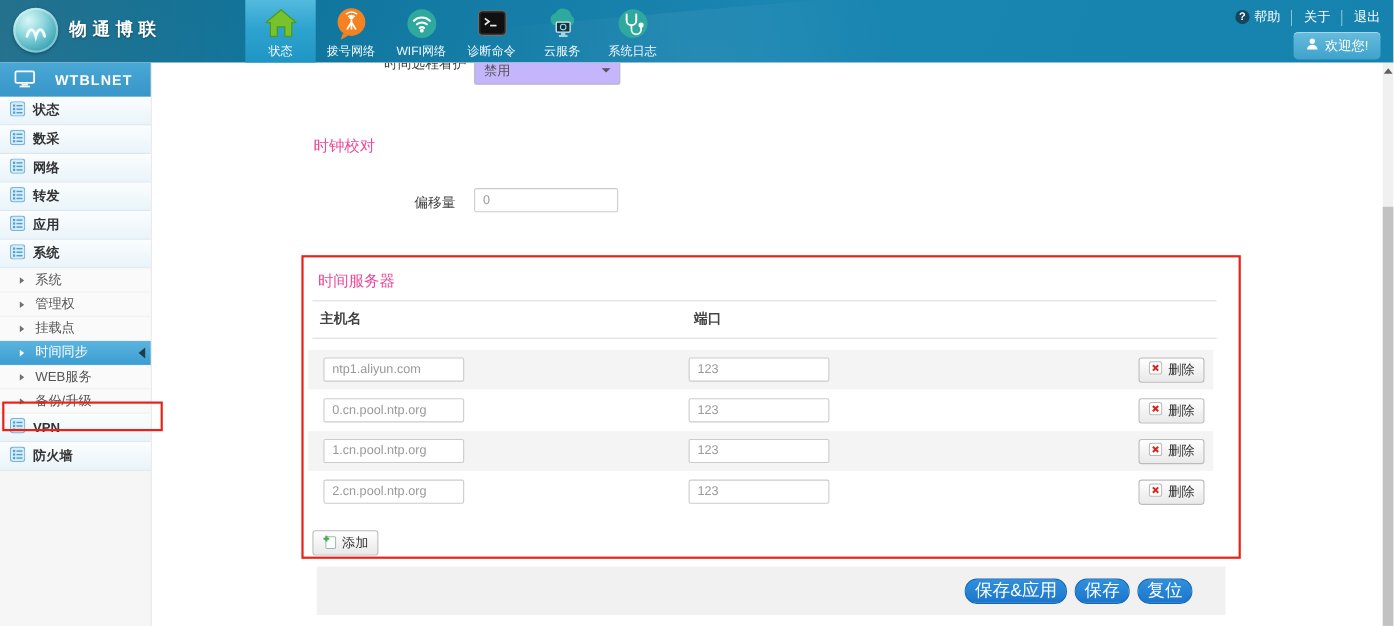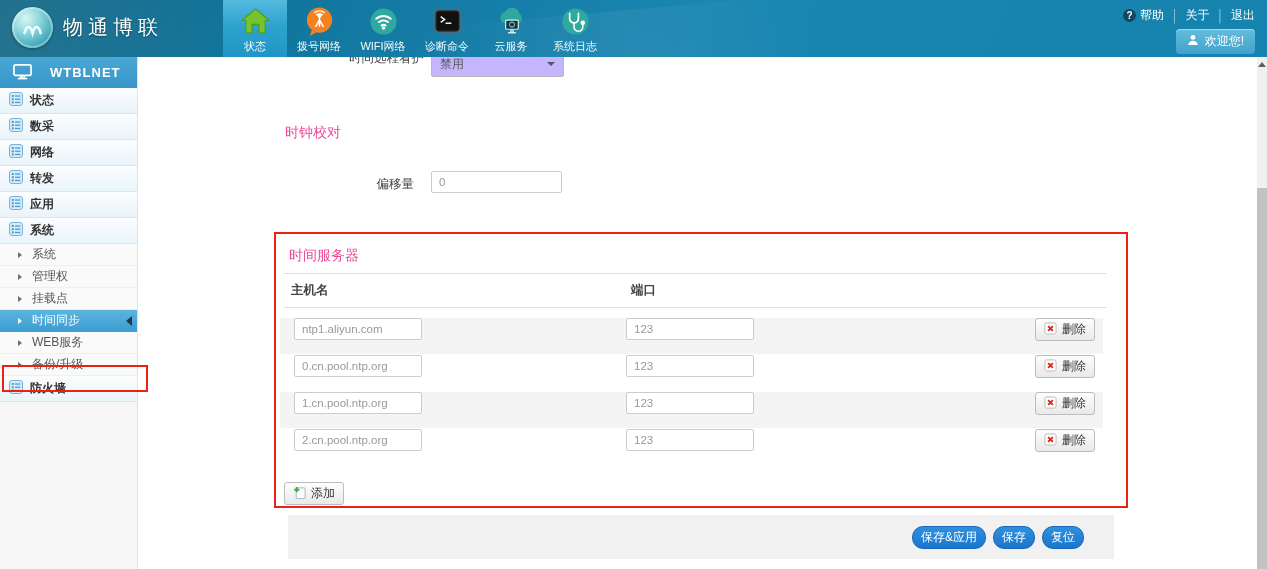--- a/index.html
+++ b/index.html
@@ -12,21 +12,21 @@
   .top-header::before{content:"";position:absolute;left:-80px;top:-40px;width:560px;height:140px;
     background:linear-gradient(100deg,rgba(255,255,255,.14),rgba(255,255,255,0) 60%);transform:rotate(-8deg)}
   .top-header::after{content:"";position:absolute;left:180px;top:10px;width:900px;height:90px;
     background:linear-gradient(80deg,rgba(255,255,255,0) 30%,rgba(255,255,255,.06) 50%,rgba(255,255,255,0) 70%);transform:rotate(-5deg)}
   .brand{position:absolute;left:12px;top:7px;display:flex;align-items:center;gap:10px;z-index:3}
   .logo-circle{width:41px;height:41px;border-radius:50%;flex:0 0 41px;
     background:radial-gradient(circle at 34% 28%,#d8f7f7 0%,#8fd7dc 35%,#3aa4b4 75%,#23829a 100%);
     box-shadow:0 1px 3px rgba(0,0,0,.35), inset 0 0 0 2px rgba(255,255,255,.35);
     display:flex;align-items:center;justify-content:center}
   .logo-circle svg{width:34px;height:34px}
-  .brand-text{color:#fff;font-size:20px;font-weight:normal;letter-spacing:5px;text-shadow:0 1px 2px rgba(0,0,0,.4);white-space:nowrap}
+  .brand-text{color:#fff;font-size:16px;font-weight:bold;letter-spacing:5px;text-shadow:0 1px 2px rgba(0,0,0,.4);white-space:nowrap}
   .main-nav{position:absolute;left:223px;top:0;height:57px;display:flex;z-index:3}
   .nav-item{width:64px;height:57px;display:flex;flex-direction:column;align-items:center;justify-content:flex-end;
     padding-bottom:3px;box-sizing:border-box;cursor:pointer}
   .nav-item.active{background:linear-gradient(180deg,#53bade 0%,#2ea3cf 45%,#1f95c4 100%)}
   .nav-icon{height:36px;display:flex;align-items:flex-end;justify-content:center}
   .nav-icon svg{width:33px;height:33px;display:block}
   .nav-label{font-size:11px;color:#f2fafd;margin-top:1px;white-space:nowrap}
   .header-right{position:absolute;right:12px;top:7px;z-index:4;display:flex;flex-direction:column;align-items:flex-end;gap:5px}
   .top-links{display:flex;align-items:center;gap:7px;color:#fff;font-size:12px}
   .top-links .lnk{cursor:pointer;display:flex;align-items:center;gap:4px}
@@ -60,32 +60,32 @@
   .section-title{position:absolute;font-size:14px;color:#ec4899}
   .tinput{position:absolute;height:22px;border:1px solid #ccc;border-radius:2px;padding:0 7px;font-size:11.5px;
     color:#999;background:#fff;box-sizing:border-box;font-family:"Liberation Sans",sans-serif;outline:none}
   .selectbox{position:absolute;width:133px;height:26px;border:1px solid #b9b9b9;border-radius:2px;background:#c4b5fd;
     display:flex;align-items:center;justify-content:space-between;padding:0 8px;box-sizing:border-box;
     font-size:12px;color:#555;cursor:pointer}
   .caret{width:0;height:0;border-top:4px solid #555;border-left:4px solid transparent;border-right:4px solid transparent}
   .table-head{position:absolute;left:146px;top:216px;width:822px;height:35px;border-top:1px solid #ddd;border-bottom:1px solid #ddd;
     display:flex;align-items:center;font-size:12.5px;font-weight:bold;color:#444;box-sizing:border-box}
   .col-host{width:340px;padding-left:7px}
-  .srow{position:absolute;left:142px;width:823px;height:36px;display:flex;align-items:flex-start}
+  .srow{position:absolute;left:142px;width:823px;height:36px;display:flex;align-items:center}
   .srow.alt{background:#f4f4f4}
   .srow .host{position:static;margin-left:14px;width:128px;height:22px}
   .srow .port{position:static;margin-left:204px;width:128px;height:22px}
   .mini-btn{display:inline-flex;align-items:center;gap:5px;height:23px;padding:0 8px;border:1px solid #bcbcbc;border-radius:3px;
     background:linear-gradient(180deg,#fefefe 0%,#e9e9e9 100%);font-size:12px;color:#333;cursor:pointer;box-sizing:border-box}
   .mini-btn svg{width:13px;height:13px}
   .srow .mini-btn{margin-left:auto;margin-right:8px}
   .add-btn{position:absolute;left:146px;top:425px}
   .footer-bar{position:absolute;left:150px;top:458px;width:826px;height:44px;background:#f1f1f1;
     display:flex;align-items:center;justify-content:flex-end;gap:7px;padding-right:30px;box-sizing:border-box}
-  .action-btn{height:23px;padding:0 8px;border:1px solid #1668b6;border-radius:11px;color:#fff;font-size:12px;cursor:pointer;
+  .action-btn{height:23px;padding:0 8px;border:1px solid #1668b6;border-radius:11px;color:#fff;font-size:16px;cursor:pointer;
     background:linear-gradient(180deg,#2f90de 0%,#1b76cc 100%);font-family:"Liberation Sans",sans-serif}
 
   
   .anno{position:absolute;border:2px solid #ec2115;pointer-events:none;z-index:60;box-sizing:border-box}
   #anno-sidebar{left:2px;top:365px;width:146px;height:27px}
   #anno-main{left:274px;top:232px;width:854px;height:276px}
 
   
   .scrollbar{position:absolute;right:0;top:57px;width:10px;bottom:0;background:#f0f0f0}
   .sb-arrow{position:absolute;top:5px;left:1px;width:0;height:0;border-left:4px solid transparent;border-right:4px solid transparent;
@@ -313,20 +313,32 @@
         <div class="side-item top">
       <span><svg viewBox="0 0 14 14">
               <rect x="0.5" y="0.5" width="13" height="13" rx="2.5" fill="#d6ecf8" stroke="#77b3da"></rect>
               <rect x="2.8" y="3" width="2" height="2" fill="#4d9fd1"></rect>
               <rect x="6" y="3.4" width="5.4" height="1.3" fill="#4d9fd1"></rect>
               <rect x="2.8" y="6.2" width="2" height="2" fill="#4d9fd1"></rect>
               <rect x="6" y="6.6" width="5.4" height="1.3" fill="#4d9fd1"></rect>
               <rect x="2.8" y="9.4" width="2" height="2" fill="#4d9fd1"></rect>
               <rect x="6" y="9.8" width="5.4" height="1.3" fill="#4d9fd1"></rect>
             </svg></span>
+      <span>VPN</span>
+    </div>
+        <div class="side-item top">
+      <span><svg viewBox="0 0 14 14">
+              <rect x="0.5" y="0.5" width="13" height="13" rx="2.5" fill="#d6ecf8" stroke="#77b3da"></rect>
+              <rect x="2.8" y="3" width="2" height="2" fill="#4d9fd1"></rect>
+              <rect x="6" y="3.4" width="5.4" height="1.3" fill="#4d9fd1"></rect>
+              <rect x="2.8" y="6.2" width="2" height="2" fill="#4d9fd1"></rect>
+              <rect x="6" y="6.6" width="5.4" height="1.3" fill="#4d9fd1"></rect>
+              <rect x="2.8" y="9.4" width="2" height="2" fill="#4d9fd1"></rect>
+              <rect x="6" y="9.8" width="5.4" height="1.3" fill="#4d9fd1"></rect>
+            </svg></span>
       <span>防火墙</span>
     </div>
       </div>
   </aside>
 
   <div class="main">
 
     <div class="field-label" style="left:0;top:-7px;width:286px;height:18px">时间远程看护</div>
     <div class="selectbox" style="left:293px;top:-6px">
       <span>禁用</span>

